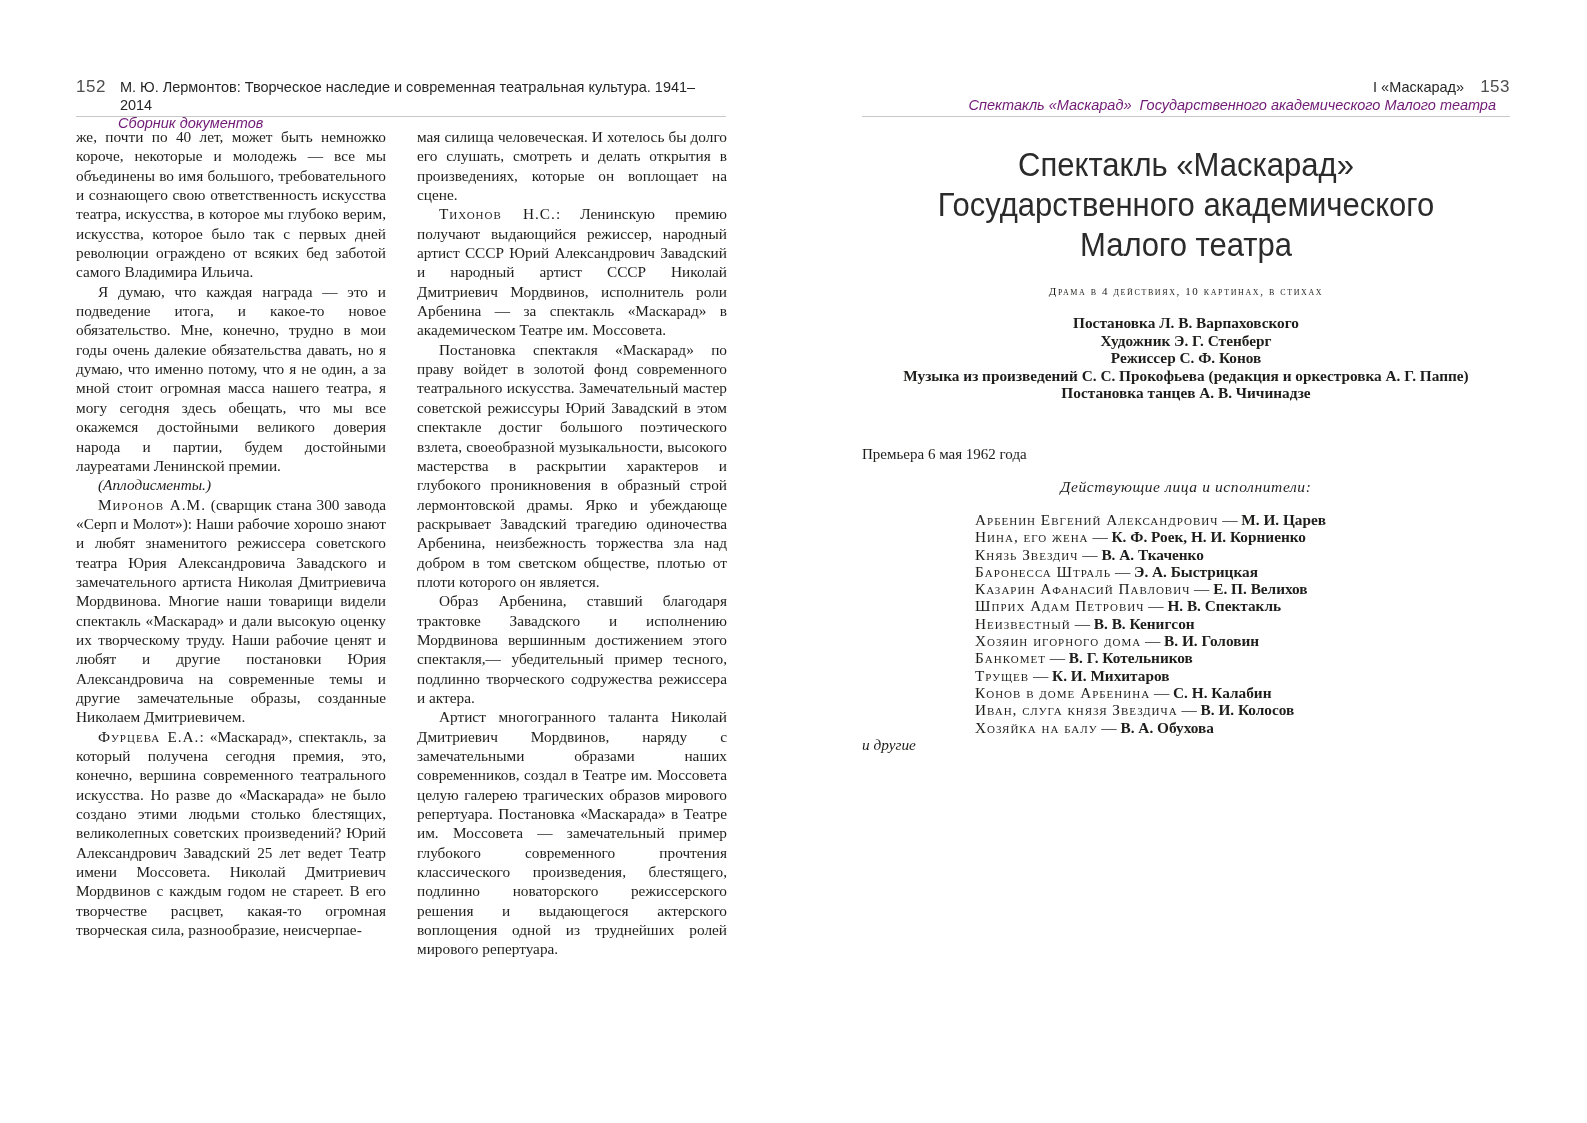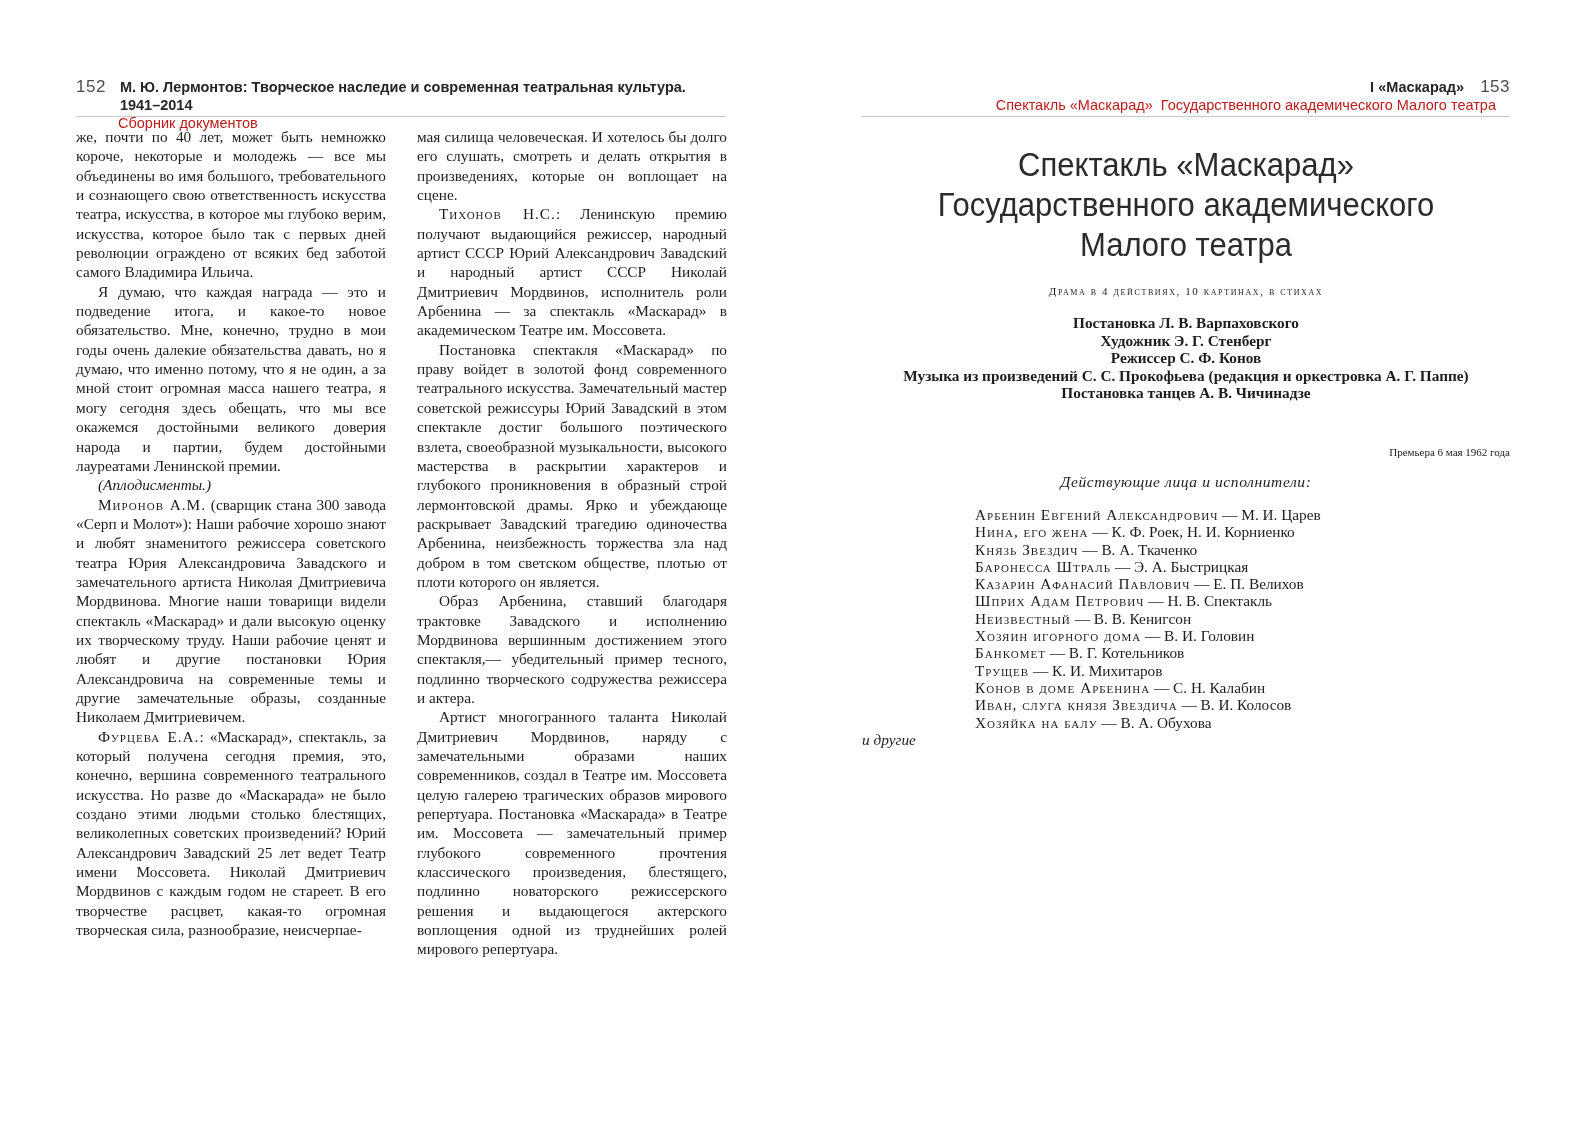--- a/index.html
+++ b/index.html
@@ -6,46 +6,46 @@
   body{
     width:1587px;height:1123px;background:#ffffff;position:relative;
     font-family:"Liberation Serif", serif;color:#1d1d1b;
     -webkit-font-smoothing:antialiased;
   }
   
   .running-head{position:absolute;top:78px;font-family:"Liberation Sans",sans-serif;font-size:14.5px;line-height:18px;}
   .rh-left{left:76px;width:650px;}
   .rh-row{display:flex;gap:14px;align-items:baseline;}
   .pagenum{font-size:17px;color:#4d4d4d;letter-spacing:.5px;}
-  .rh-title{font-weight:700;color:#262626;}
-  .rh-sub{color:#b91c1c;margin-left:42px;}
+  .rh-title{font-weight:400;color:#262626;}
+  .rh-sub{font-style:italic;color:#701a75;margin-left:42px;}
   .rh-right{left:862px;width:648px;}
   .rh-right .rh-row{justify-content:flex-end;gap:16px;}
   .rh-right .rh-sub{text-align:right;margin-left:0;margin-right:14px;}
   .head-rule{position:absolute;top:116px;height:1px;background:#c9c9c9;}
   .rule-left{left:76px;width:650px;}
   .rule-right{left:862px;width:648px;}
   
   .body-col{position:absolute;top:127px;width:310px;text-align:justify;font-size:15.3px;line-height:19.35px;hyphens:auto;}
   .col1{left:76px;}
   .col2{left:417px;}
   .body-col p{margin:0;text-indent:22px;}
   .body-col p.p-cont{text-indent:0;}
   .body-col p.p-italic{font-style:italic;}
   .speaker{font-variant:small-caps;letter-spacing:1px;}
   
   .right-content{position:absolute;left:862px;top:132px;width:648px;}
   .play-title{margin-top:13px;text-align:center;font-family:"Liberation Sans",sans-serif;font-weight:300;font-size:33px;line-height:40px;color:#2b2b2b;transform:scaleX(.94);transform-origin:50% 0;}
   .drama{margin-top:20px;text-align:center;font-variant:small-caps;letter-spacing:1.6px;font-size:11px;}
   .credits{margin-top:17px;text-align:center;font-weight:700;font-size:15.3px;line-height:17.6px;}
-  .premiere{margin-top:44px;text-align:right;font-size:11px;font-family:Liberation Serif, serif;}
+  .premiere{margin-top:44px;text-align:left;font-size:15px;font-family:Liberation Serif, serif;}
   .cast-heading{margin-top:15px;text-align:center;font-style:italic;font-size:15.5px;letter-spacing:.6px;}
   .cast{margin-top:15px;margin-left:113px;font-size:15.3px;line-height:17.3px;}
   .cast .role{font-variant:small-caps;letter-spacing:1px;}
-  .cast .names{font-weight:400;text-align:right;}
+  .cast .names{font-weight:700;text-align:right;}
   .cast-footer{font-style:italic;font-size:15.3px;line-height:17.3px;}
 </style>
 </head>
 <body>
 
 <header class="running-head rh-left">
   <div class="rh-row">
     <span class="pagenum">152</span>
     <span class="rh-title">М. Ю. Лермонтов: Творческое наследие и современная театральная культура. 1941–2014</span>
   </div>

